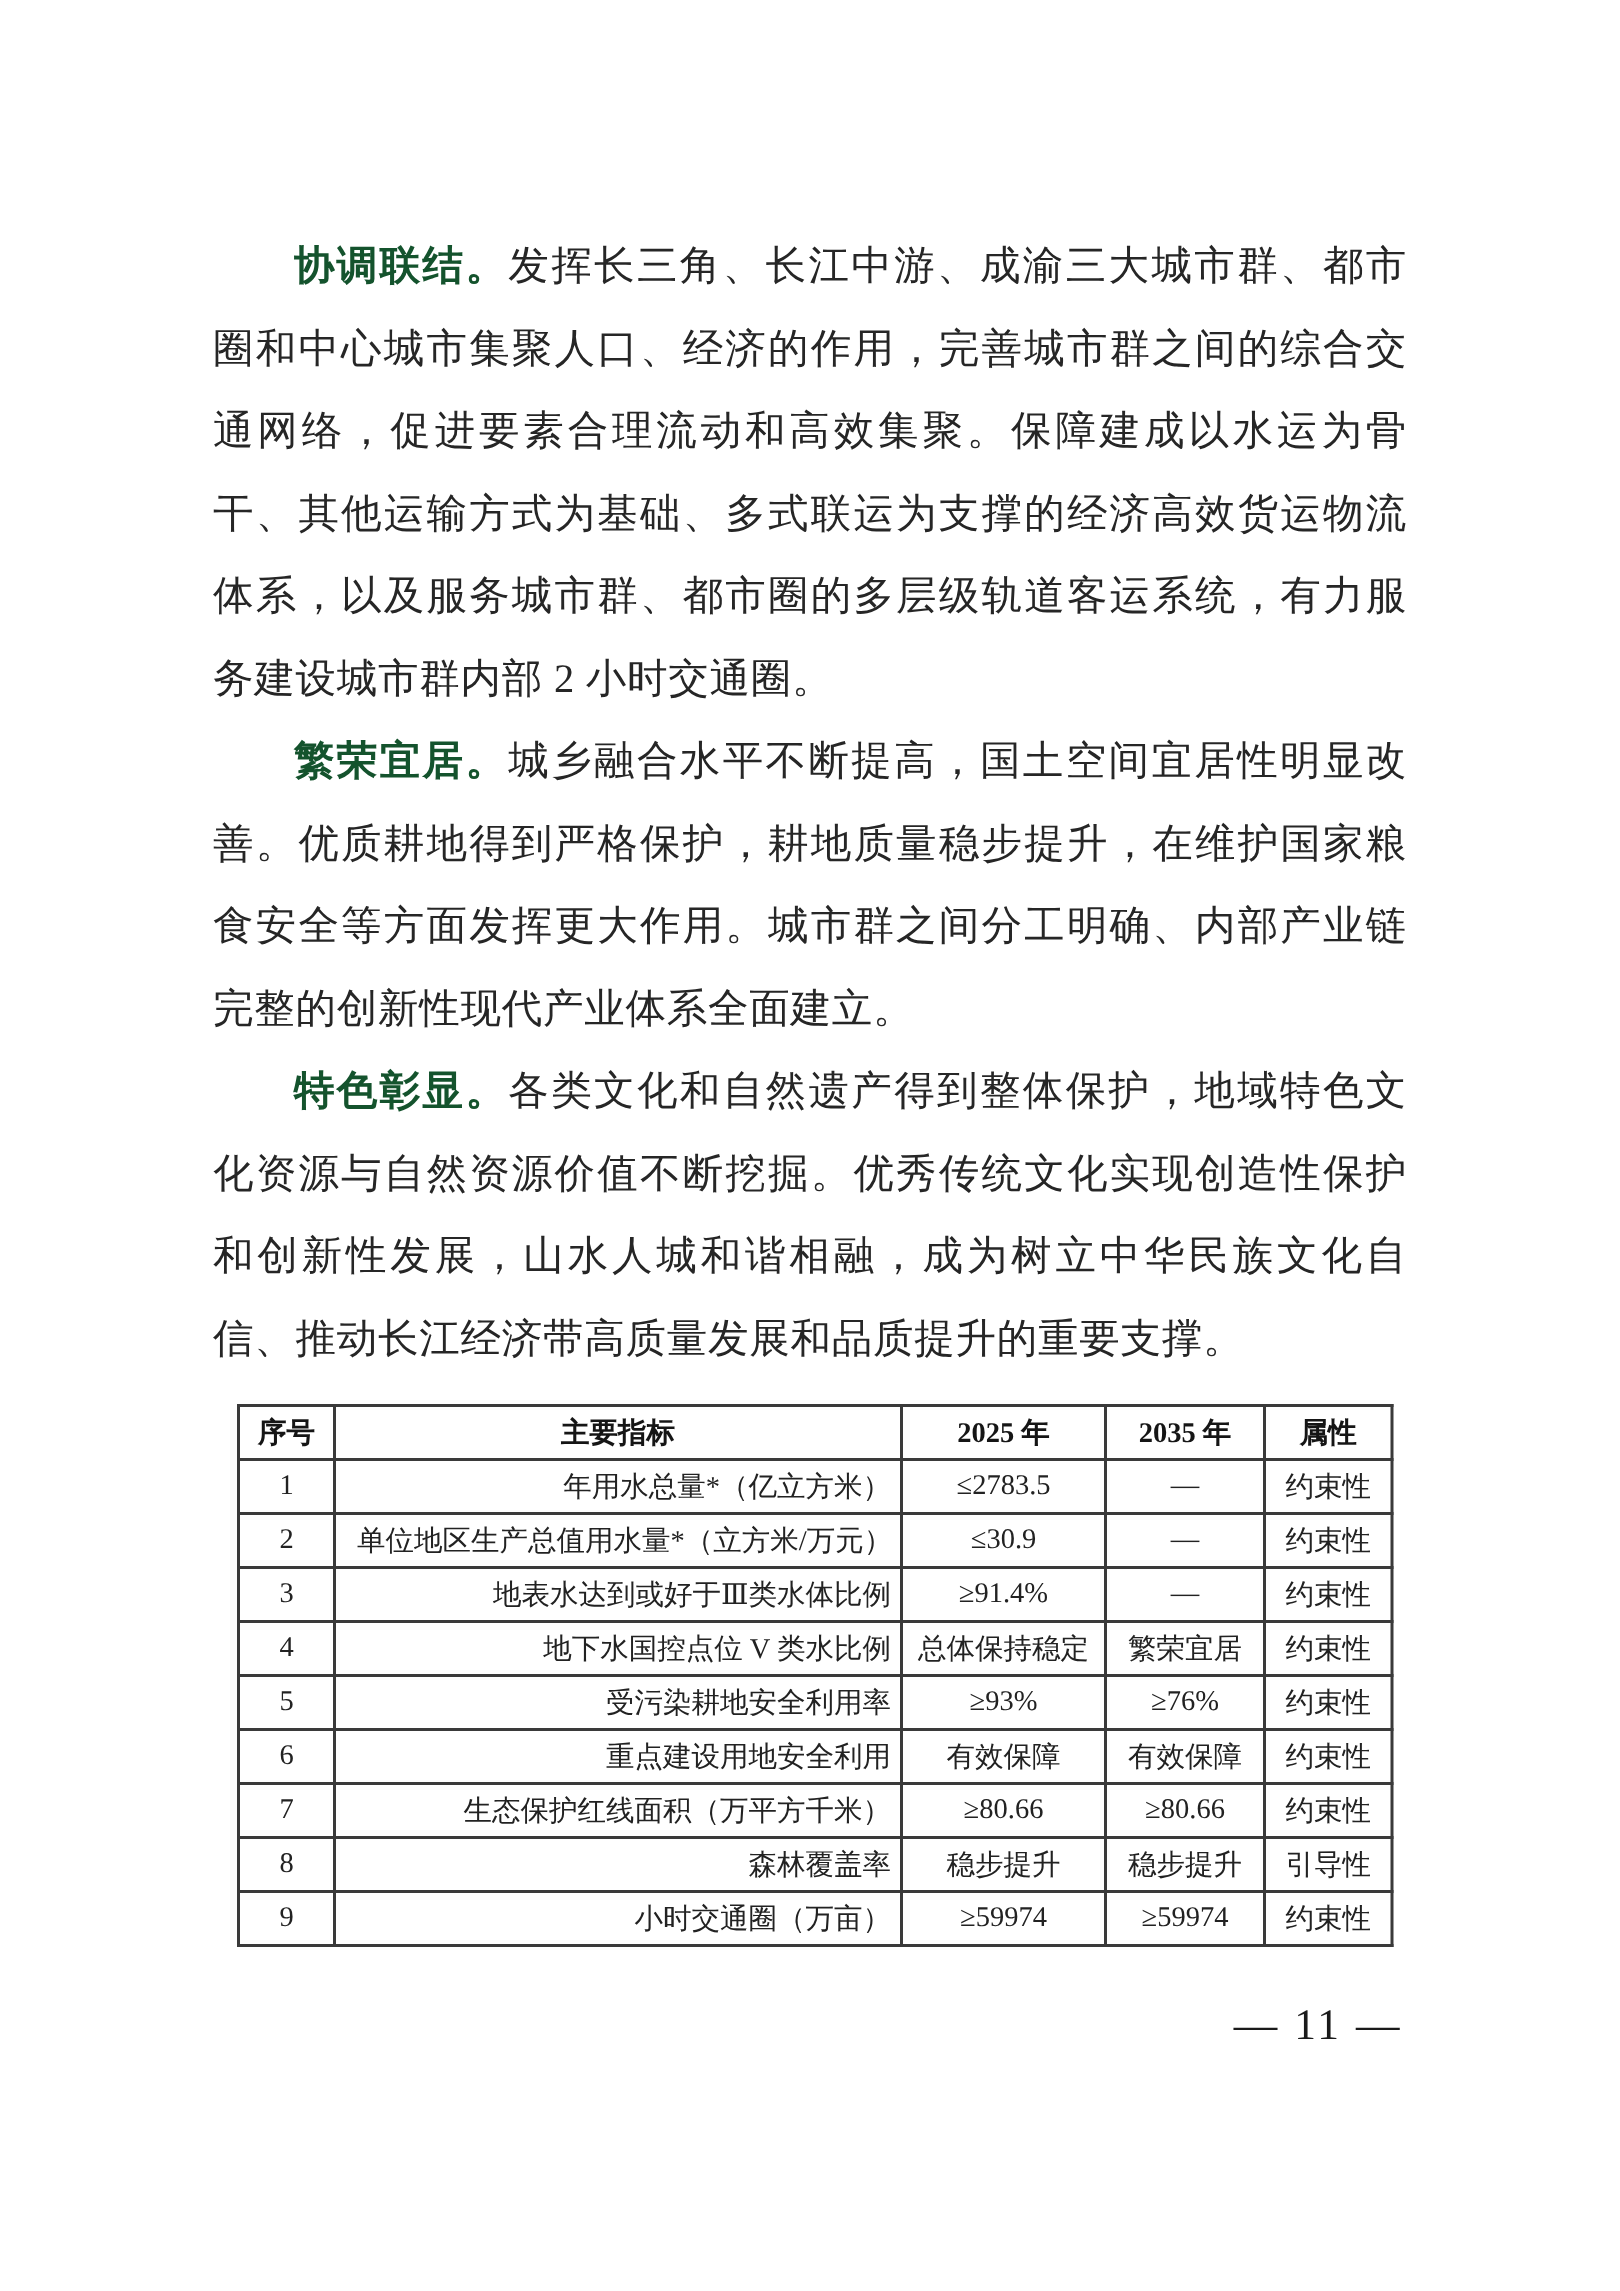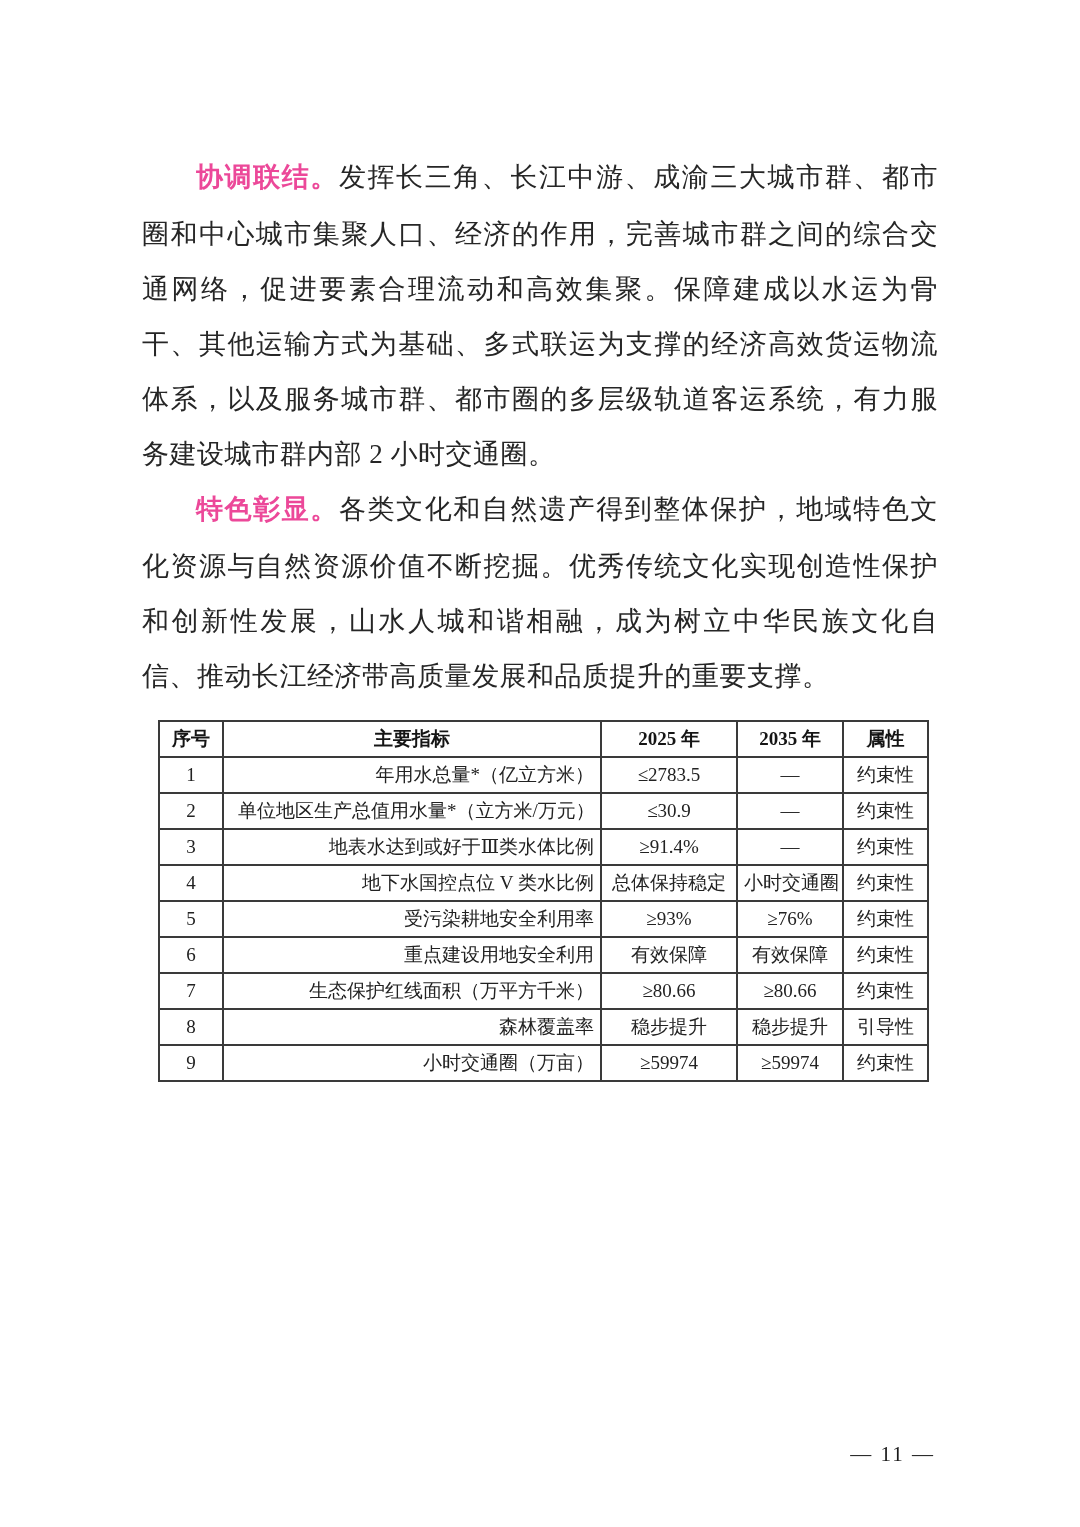--- a/index.html
+++ b/index.html
@@ -27,22 +27,21 @@
     font-size: 27px;
     line-height: 55px;
     letter-spacing: 0.5px;
     text-align: justify;
     text-justify: inter-character;
     text-indent: 2em;
     color: #262626;
   }
   .para .lead {
     font-weight: bold;
-    color: #ec4899;
-    font-family: Liberation Mono, monospace;
+    color: #14532d;
   }
   .table-title {
     margin: 22px 0 0 0;
     text-align: center;
     font-family: "Liberation Sans", "DejaVu Sans", sans-serif;
     font-weight: bold;
     font-size: 25px;
     line-height: 36px;
     color: #111111;
   }
@@ -74,35 +73,36 @@
     padding-left: 14px;
   }
   col.c-idx  { width: 64px;  }
   col.c-name { width: 378px; }
   col.c-2025 { width: 136px; }
   col.c-2035 { width: 106px; }
   col.c-attr { width: 85px;  }
   .footer {
     position: absolute;
     right: 145px;
-    top: 1442px;
-    font-size: 21px;
+    top: 1334px;
+    font-size: 29px;
     letter-spacing: 2px;
     color: #1a1a1a;
     font-family: "Liberation Serif", "DejaVu Serif", serif;
   }
 </style>
 </head>
 <body>
 
 <div class="page">
   <div class="doc">
 
     <p class="para"><span class="lead">协调联结。</span><span>发挥长三角、长江中游、成渝三大城市群、都市圈和中心城市集聚人口、经济的作用，完善城市群之间的综合交通网络，促进要素合理流动和高效集聚。保障建成以水运为骨干、其他运输方式为基础、多式联运为支撑的经济高效货运物流体系，以及服务城市群、都市圈的多层级轨道客运系统，有力服务建设城市群内部 2 小时交通圈。</span></p>
 
+    <p class="para"><span class="lead">繁荣宜居。</span><span>城乡融合水平不断提高，国土空间宜居性明显改善。优质耕地得到严格保护，耕地质量稳步提升，在维护国家粮食安全等方面发挥更大作用。城市群之间分工明确、内部产业链完整的创新性现代产业体系全面建立。</span></p>
 
     <p class="para"><span class="lead">特色彰显。</span><span>各类文化和自然遗产得到整体保护，地域特色文化资源与自然资源价值不断挖掘。优秀传统文化实现创造性保护和创新性发展，山水人城和谐相融，成为树立中华民族文化自信、推动长江经济带高质量发展和品质提升的重要支撑。</span></p>
 
 
     <table class="indicators">
       <colgroup>
         <col class="c-idx">
           <col class="c-name">
           <col class="c-2025">
           <col class="c-2035">
@@ -136,21 +136,21 @@
           <td>3</td>
           <td class="name-cell">地表水达到或好于Ⅲ类水体比例</td>
           <td>≥91.4%</td>
           <td>—</td>
           <td>约束性</td>
         </tr>
         <tr>
           <td>4</td>
           <td class="name-cell">地下水国控点位 V 类水比例</td>
           <td>总体保持稳定</td>
-          <td>小时交通圈</td>
+          <td>繁荣宜居</td>
           <td>约束性</td>
         </tr>
         <tr>
           <td>5</td>
           <td class="name-cell">受污染耕地安全利用率</td>
           <td>≥93%</td>
           <td>≥76%</td>
           <td>约束性</td>
         </tr>
         <tr>

